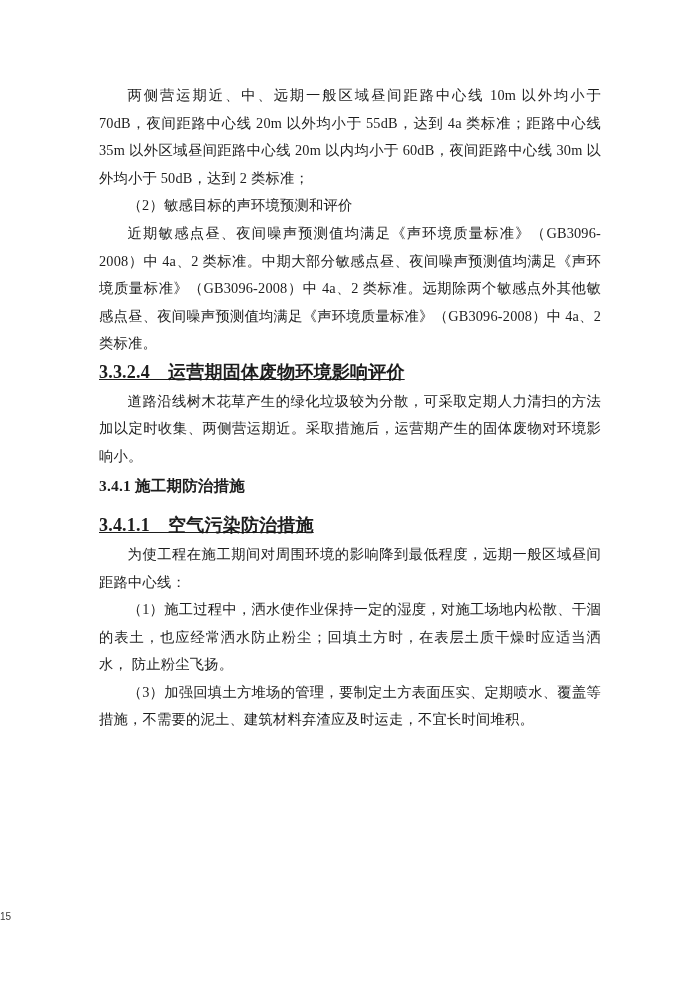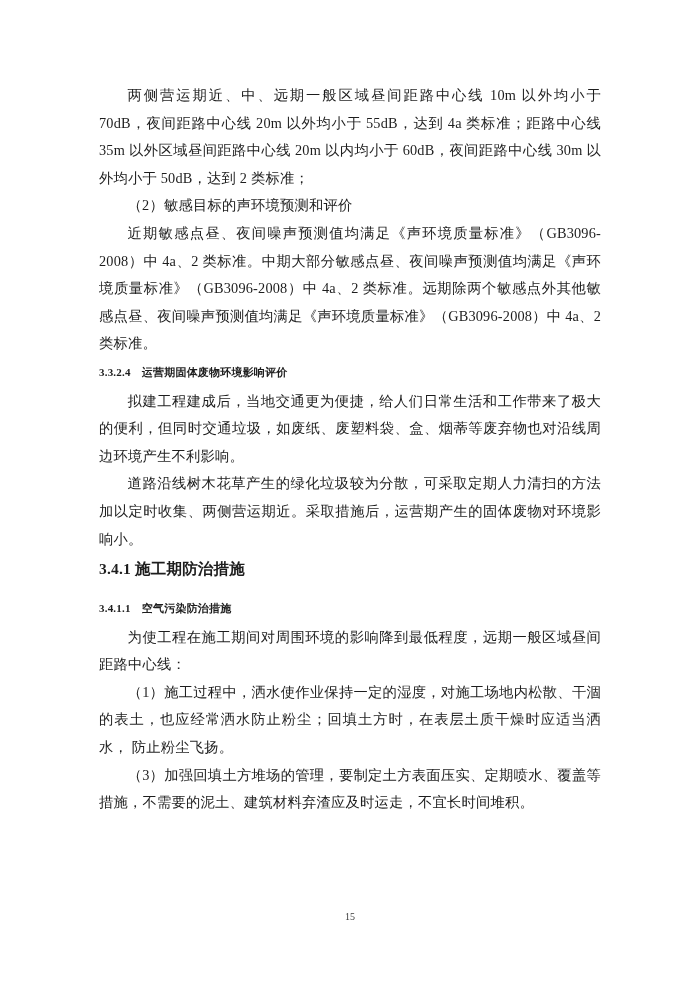--- a/index.html
+++ b/index.html
@@ -28,55 +28,54 @@
     text-align: justify;
     text-indent: 2em;
     letter-spacing: 0.2px;
   }
   .heading {
     font-weight: bold;
     text-indent: 0;
     letter-spacing: 0.2px;
   }
   .heading-l3 {
-    font-size: 11px;
+    font-size: 18px;
     line-height: 27.6px;
     margin: 1px 0 1px;
+    text-decoration: underline;
   }
   .heading-l1 {
     font-size: 16.5px;
     line-height: 29px;
     margin: 7px 0 8px;
   }
   .heading-l2 {
     font-size: 15.5px;
     line-height: 28px;
     margin: 2px 0 12px;
   }
   .page-number {
     position: absolute;
     top: 911px;
     left: 0;
     width: 100%;
-    text-align: center;
     font-size: 10px;
-    font-family: Liberation Serif, serif;
+    font-family: Liberation Sans, sans-serif;
     color: #3a3a3a;
   }
 </style>
 </head>
 <body>
 
 <div class="page">
   <div class="page-body">
     <p class="body-text">两侧营运期近、中、远期一般区域昼间距路中心线 10m 以外均小于 70dB，夜间距路中心线 20m 以外均小于 55dB，达到 4a 类标准；距路中心线 35m 以外区域昼间距路中心线 20m 以内均小于 60dB，夜间距路中心线 30m 以外均小于 50dB，达到 2 类标准；</p>
     <p class="body-text">（2）敏感目标的声环境预测和评价</p>
     <p class="body-text">近期敏感点昼、夜间噪声预测值均满足《声环境质量标准》（GB3096-2008）中 4a、2 类标准。中期大部分敏感点昼、夜间噪声预测值均满足《声环境质量标准》（GB3096-2008）中 4a、2 类标准。远期除两个敏感点外其他敏感点昼、夜间噪声预测值均满足《声环境质量标准》（GB3096-2008）中 4a、2 类标准。</p>
     <h3 class="heading heading-l3">3.3.2.4　运营期固体废物环境影响评价</h3>
-    <p class="body-text">拟建工程建成后，当地交通更为便捷，给人们日常生活和工作带来了极大的便利，但同时交通垃圾，如废纸、废塑料袋、盒、烟蒂等废弃物也对沿线周边环境产生不利影响。</p>
     <p class="body-text">道路沿线树木花草产生的绿化垃圾较为分散，可采取定期人力清扫的方法加以定时收集、两侧营运期近。采取措施后，运营期产生的固体废物对环境影响小。</p>
     <h2 class="heading heading-l2">3.4.1 施工期防治措施</h2>
     <h3 class="heading heading-l3">3.4.1.1　空气污染防治措施</h3>
     <p class="body-text">为使工程在施工期间对周围环境的影响降到最低程度，远期一般区域昼间距路中心线：</p>
     <p class="body-text">（1）施工过程中，洒水使作业保持一定的湿度，对施工场地内松散、干涸 的表土，也应经常洒水防止粉尘；回填土方时，在表层土质干燥时应适当洒水， 防止粉尘飞扬。</p>
     <p class="body-text">（3）加强回填土方堆场的管理，要制定土方表面压实、定期喷水、覆盖等 措施，不需要的泥土、建筑材料弃渣应及时运走，不宜长时间堆积。</p>
   </div>
   <div class="page-number">15</div>
 </div>
 

